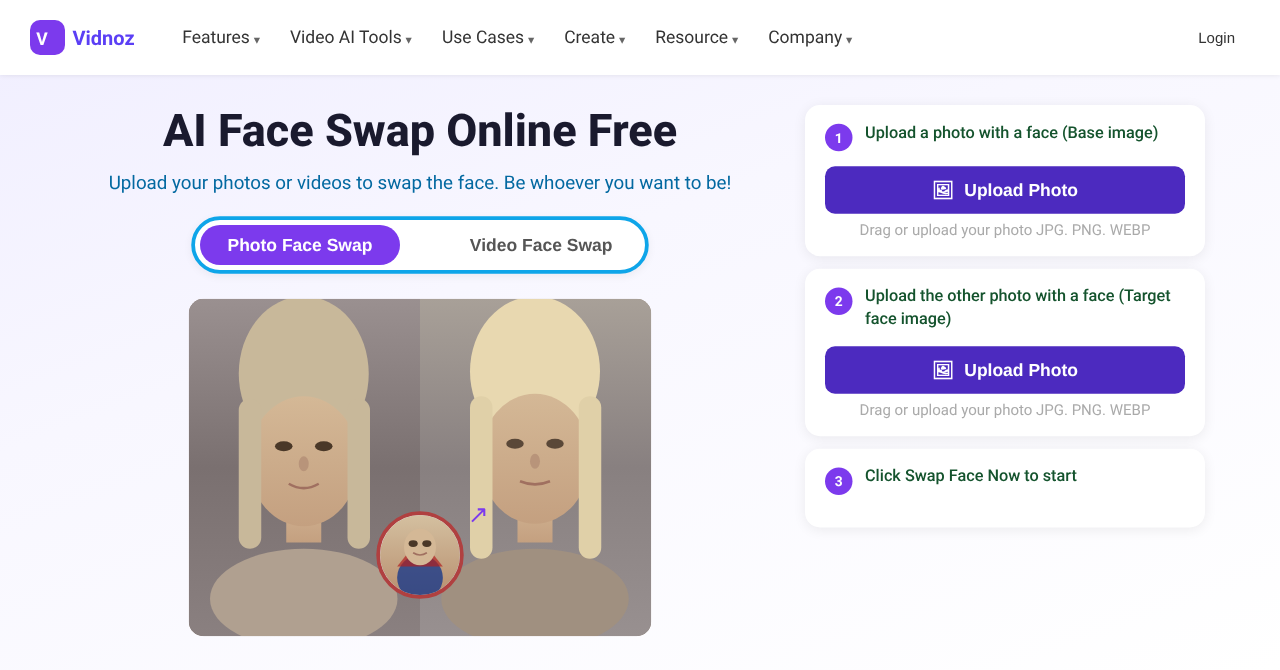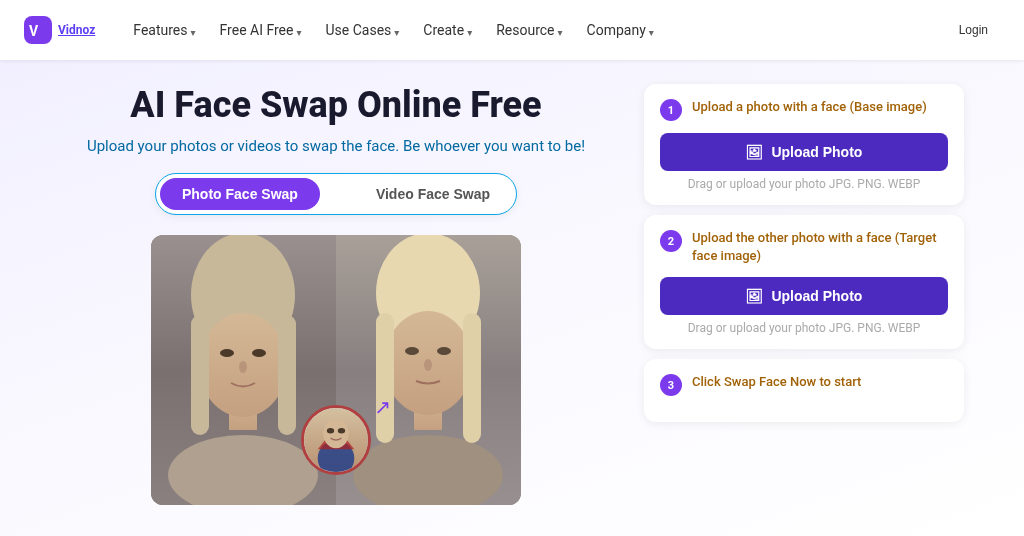--- a/index.html
+++ b/index.html
@@ -25,24 +25,23 @@
       align-items: center;
       gap: 6px;
       margin-right: 28px;
       text-decoration: none;
     }
     .logo-icon {
       width: 28px;
       height: 28px;
     }
     .logo-text {
-      font-size: 12px;
+      font-size: 16px;
       font-weight: 700;
       color: #5b3ff5;
-      text-decoration: underline;
     }
     .nav-links {
       display: flex;
       align-items: center;
       gap: 4px;
       flex: 1;
     }
     .nav-item {
       display: flex;
       align-items: flex-end;
@@ -111,21 +110,21 @@
       font-size: 15px;
       color: #0369a1;
       text-align: center;
       margin-bottom: 18px;
     }
     .tab-group {
       display: flex;
       background: white;
       border-radius: 30px;
       padding: 4px;
-      border: 1px solid #0ea5e9;
+      border: 3px solid #0ea5e9;
       margin-bottom: 20px;
       box-shadow: 0 2px 8px rgba(0,0,0,0.06);
       gap: 34px;
     }
     .tab-btn {
       padding: 8px 22px;
       border-radius: 24px;
       font-size: 14px;
       font-weight: 600;
       cursor: pointer;
@@ -221,21 +220,21 @@
       font-size: 11px;
       font-weight: 700;
       display: flex;
       align-items: center;
       justify-content: center;
       flex-shrink: 0;
       margin-top: 1px;
     }
     .step-desc {
       font-size: 13px;
-      color: #a16207;
+      color: #14532d;
       line-height: 1.4;
       font-weight: 500;
     }
     .upload-btn {
       width: 100%;
       background: #4c2abf;
       color: white;
       border: none;
       border-radius: 8px;
       padding: 11px 0;
@@ -273,21 +272,21 @@
       <text x="5" y="20" font-size="14" fill="white" font-weight="bold">V</text>
     </svg>
     <span class="logo-text">Vidnoz</span>
   </a>
   <div class="nav-links">
     <div class="nav-item">
       <span>Features</span>
       <span class="chevron">▾</span>
     </div>
     <div class="nav-item">
-      <span>Free AI Free</span>
+      <span>Video AI Tools</span>
       <span class="chevron">▾</span>
     </div>
     <div class="nav-item">
       <span>Use Cases</span>
       <span class="chevron">▾</span>
     </div>
     <div class="nav-item">
       <span>Create</span>
       <span class="chevron">▾</span>
     </div>

